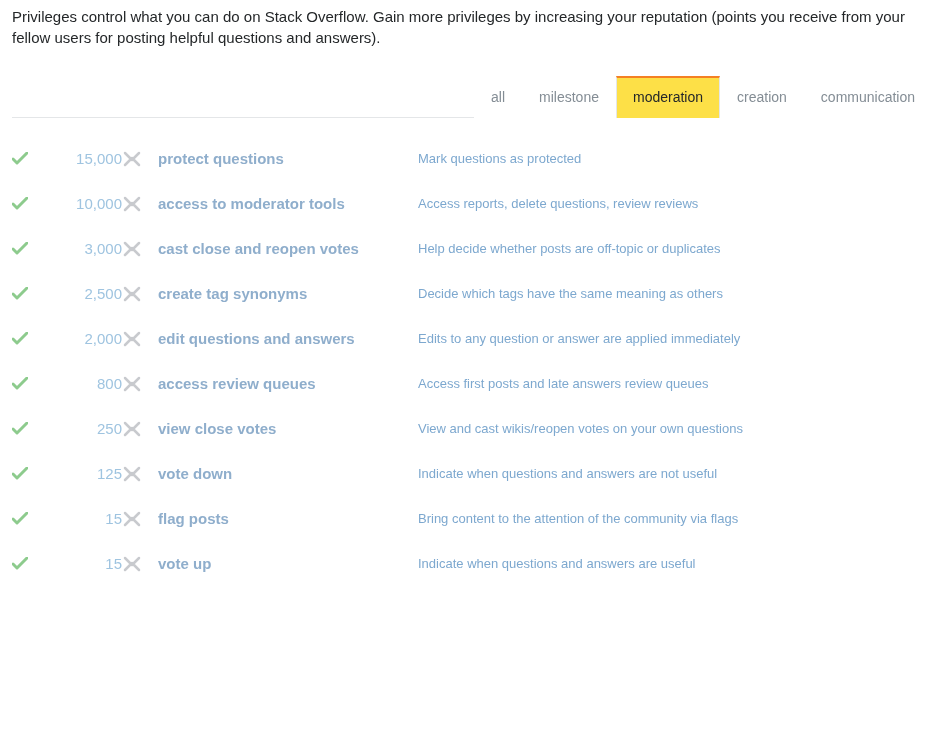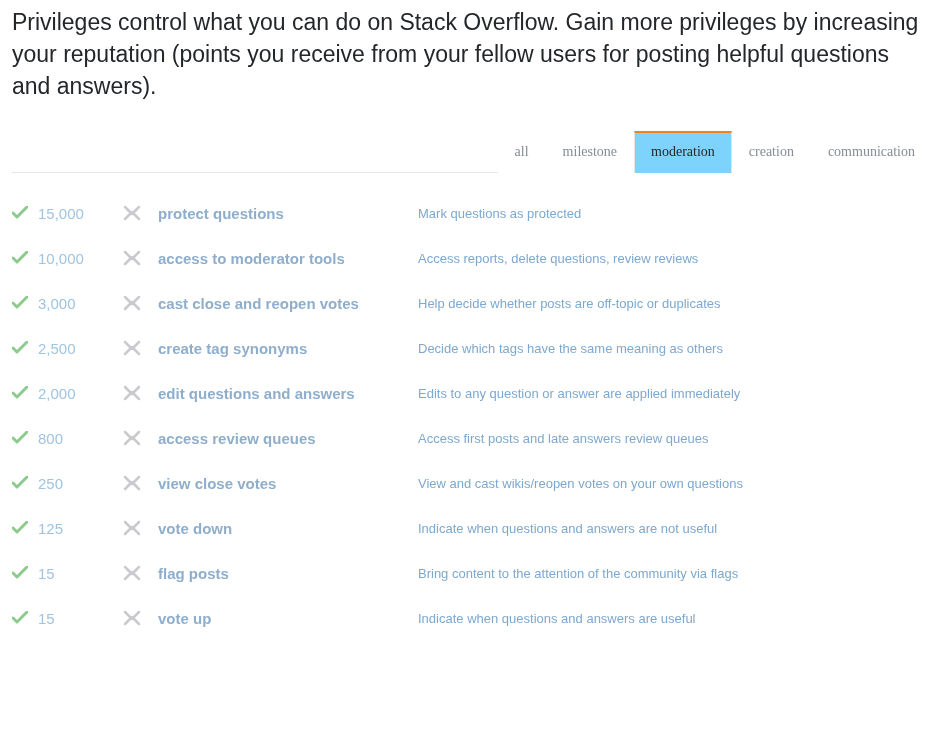--- a/index.html
+++ b/index.html
@@ -8,65 +8,65 @@
       font-size: 15px;
       color: #242729;
       width: 944px;
       padding: 0 12px;
       background: #fff;
     }
     .intro {
       margin-top: 6px;
       margin-bottom: 28px;
       line-height: 1.4;
-      font-size: 23px;
+      font-size: 15px;
     }
     .tabs-row {
       display: flex;
       justify-content: flex-end;
       border-bottom: 1px solid #e4e6e8;
       position: relative;
-      font-family: Liberation Serif, serif;
     }
     .tab {
       padding: 12px 16px 13px;
       color: #848d95;
       font-size: 14px;
       cursor: pointer;
       border: 1px solid transparent;
       border-bottom: none;
       margin-bottom: -1px;
       background: #fff;
     }
     .tab.active {
       color: #242729;
       border-color: #e4e6e8;
       border-top: 2px solid #f48024;
       padding-top: 11px;
-      background: #7dd3fc;
+      background: #fde047;
       text-align: center;
     }
     .priv-list {
       margin-top: 18px;
     }
     .priv-row {
       display: flex;
       align-items: center;
       padding: 14px 0;
       cursor: pointer;
     }
     .col-check {
       width: 26px;
       display: flex;
       align-items: center;
     }
     .col-rep {
       width: 84px;
       color: #9fc4e0;
       font-size: 15px;
+      text-align: right;
     }
     .col-badge {
       width: 36px;
       display: flex;
       align-items: center;
     }
     .col-name {
       width: 260px;
       color: #8faecc;
       font-weight: bold;

